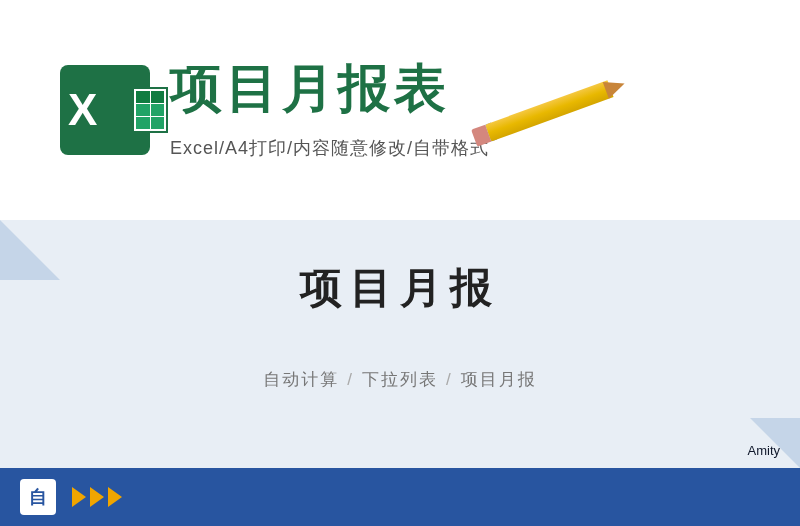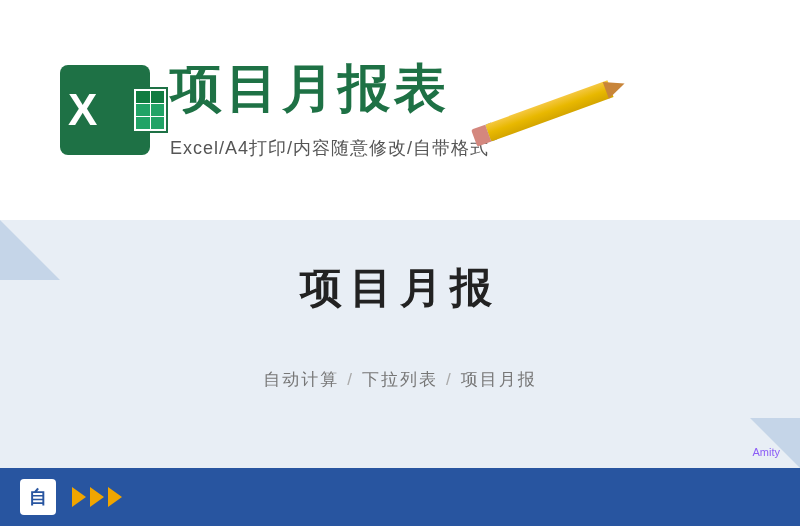--- a/index.html
+++ b/index.html
@@ -272,22 +272,22 @@
       height: 0;
       border-top: 50px solid #c5d5e8;
       border-left: 50px solid transparent;
     }
 
     
     .brand-text {
       position: absolute;
       bottom: 68px;
       right: 20px;
-      font-size: 11px;
-      color: #8b5cf6;
+      font-size: 13px;
+      color: #0f172a;
       font-family: Arial, sans-serif;
     }
   </style>
 </head>
 <body>
 
 <div class="page">
 
   <div class="top-section">
 

